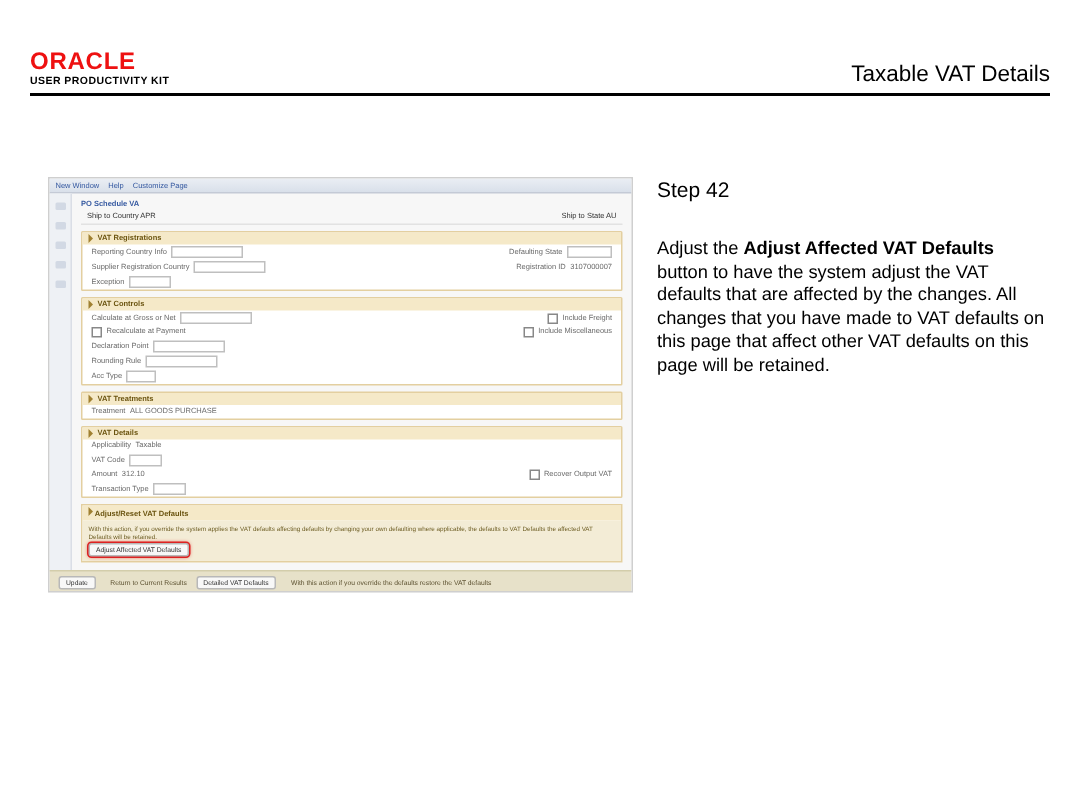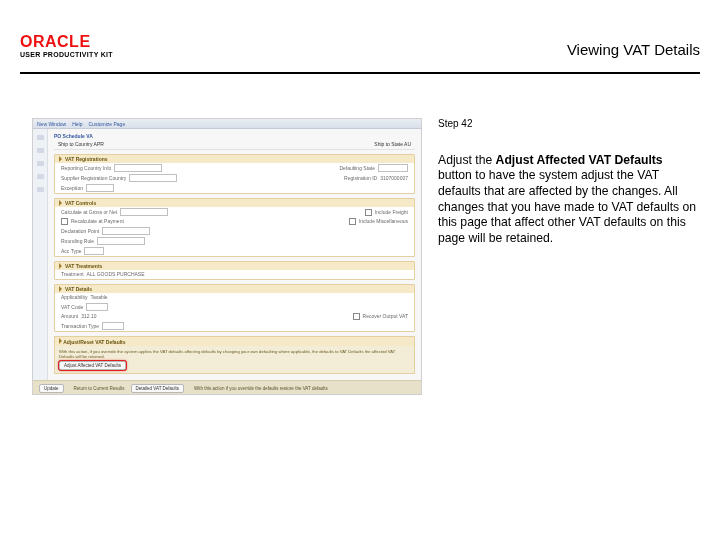--- a/index.html
+++ b/index.html
@@ -19,21 +19,21 @@
   .header {
     position: absolute;
     top: 18px;
     left: 20px;
     right: 20px;
     height: 40px;
     border-bottom: 2px solid #000;
     display: flex;
     justify-content: space-between;
     align-items: flex-end;
-    padding-bottom: 14px;
+    padding-bottom: 4px;
   }
   .brand {
     display: flex;
     flex-direction: column;
     line-height: 1.05;
   }
   .brand-oracle {
     font-size: 16px;
     font-weight: bold;
     color: #e11;
@@ -194,38 +194,38 @@
   }
   .instructions {
     position: absolute;
     top: 118px;
     left: 438px;
     width: 260px;
     font-size: 12.2px;
     line-height: 1.28;
   }
   .step-label {
-    font-size: 10px;
+    font-size: 14px;
     margin-bottom: 22px;
   }
   .instr-body b {
     font-weight: bold;
   }
 </style>
 </head>
 <body>
 
 <div class="page">
 
   <div class="header">
     <div class="brand">
       <span class="brand-oracle">ORACLE</span>
       <span class="brand-sub">USER PRODUCTIVITY KIT</span>
     </div>
-    <div class="page-title">Viewing VAT Details</div>
+    <div class="page-title">Taxable VAT Details</div>
   </div>
 
   <div class="screenshot">
     <div class="ss-topbar">
       <span>New Window</span>
       <span>Help</span>
       <span>Customize Page</span>
     </div>
     <div class="ss-body">
       <div class="ss-left">

